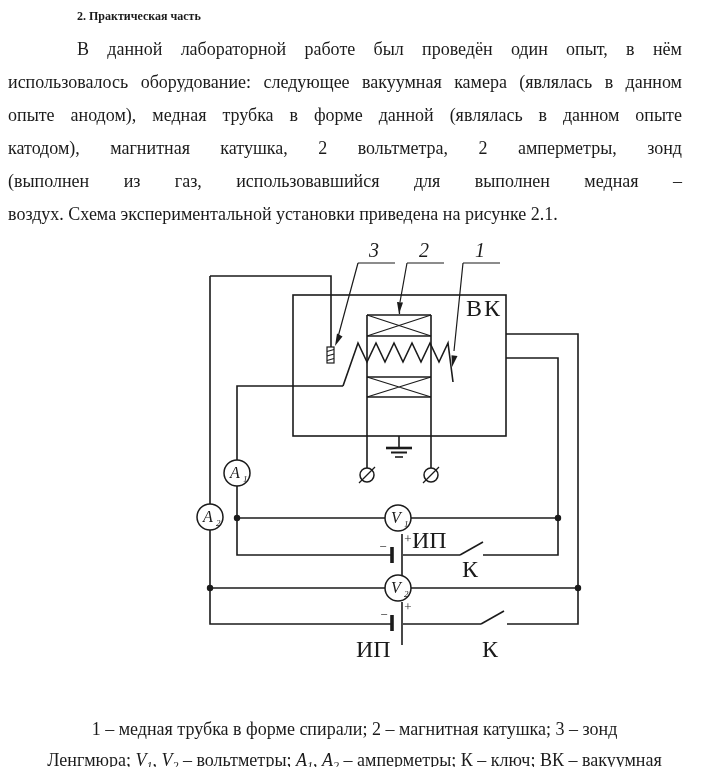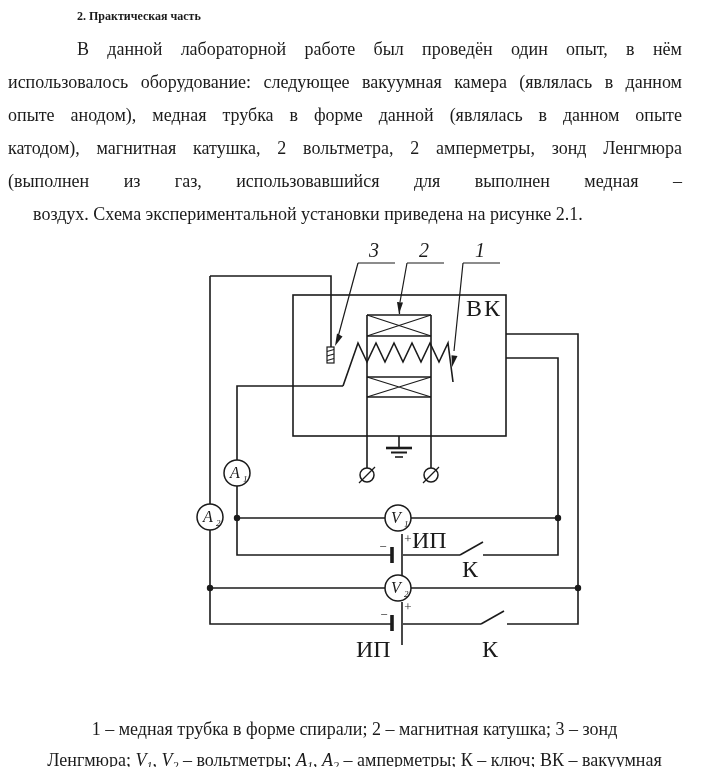--- a/index.html
+++ b/index.html
@@ -14,21 +14,21 @@
     font-size:12px;font-weight:bold;line-height:33px;white-space:nowrap;
   }
   #paragraph{
     position:absolute;left:8px;top:33px;width:674px;font-size:18px;
   }
   .pline{
     display:flex;justify-content:space-between;
     height:33px;line-height:33px;white-space:pre;
   }
   .pline.first{margin-left:69px;}
-  .pline.last{display:block;justify-content:flex-start;margin-left:25px;}
+  .pline.last{display:block;justify-content:flex-start;}
   #caption{
     position:absolute;left:0;top:671px;width:709px;
     font-size:18px;text-align:center;margin-top:43px;
   }
   .cline{height:31px;line-height:31px;white-space:pre;}
   .cap-i{font-style:italic;}
   .cap-sub{font-size:12px;vertical-align:-4px;}
   #figure-svg{position:absolute;left:0;top:230px;}
   svg text{font-family:"Liberation Serif","DejaVu Serif",serif;fill:#1b1b1b;}
   .wire{stroke:#1b1b1b;stroke-width:1.6;fill:none;}
@@ -44,21 +44,21 @@
 </style>
 </head>
 <body>
 
 <div id="heading">2. Практическая часть</div>
 
 <div id="paragraph">
     <div class="pline first"><span>В</span><span>данной</span><span>лабораторной</span><span>работе</span><span>был</span><span>проведён</span><span>один</span><span>опыт,</span><span>в</span><span>нём</span></div>
     <div class="pline"><span>использовалось</span><span>оборудование:</span><span>следующее</span><span>вакуумная</span><span>камера</span><span>(являлась</span><span>в</span><span>данном</span></div>
     <div class="pline"><span>опыте</span><span>анодом),</span><span>медная</span><span>трубка</span><span>в</span><span>форме</span><span>данной</span><span>(являлась</span><span>в</span><span>данном</span><span>опыте</span></div>
-    <div class="pline"><span>катодом),</span><span>магнитная</span><span>катушка,</span><span>2</span><span>вольтметра,</span><span>2</span><span>амперметры,</span><span>зонд</span><span>Ленгмюра</span></div>
+    <div class="pline"><span>катодом),</span><span>магнитная</span><span>катушка,</span><span>2</span><span>вольтметра,</span><span>2</span><span>амперметры,</span><span>зонд</span></div>
     <div class="pline"><span>(выполнен</span><span>из</span><span>газ,</span><span>использовавшийся</span><span>для</span><span>выполнен</span><span>медная</span><span>–</span></div>
     <div class="pline last">воздух. Схема экспериментальной установки приведена на рисунке 2.1.</div>
   </div>
 
 <svg id="figure-svg" width="709" height="440" viewBox="0 230 709 440" xmlns="http://www.w3.org/2000/svg">
 
   <g>
     <rect class="wire" x="293" y="295" width="213" height="141"></rect>
     <text class="biglabel" x="466" y="316" letter-spacing="2">ВК</text>
   </g>

